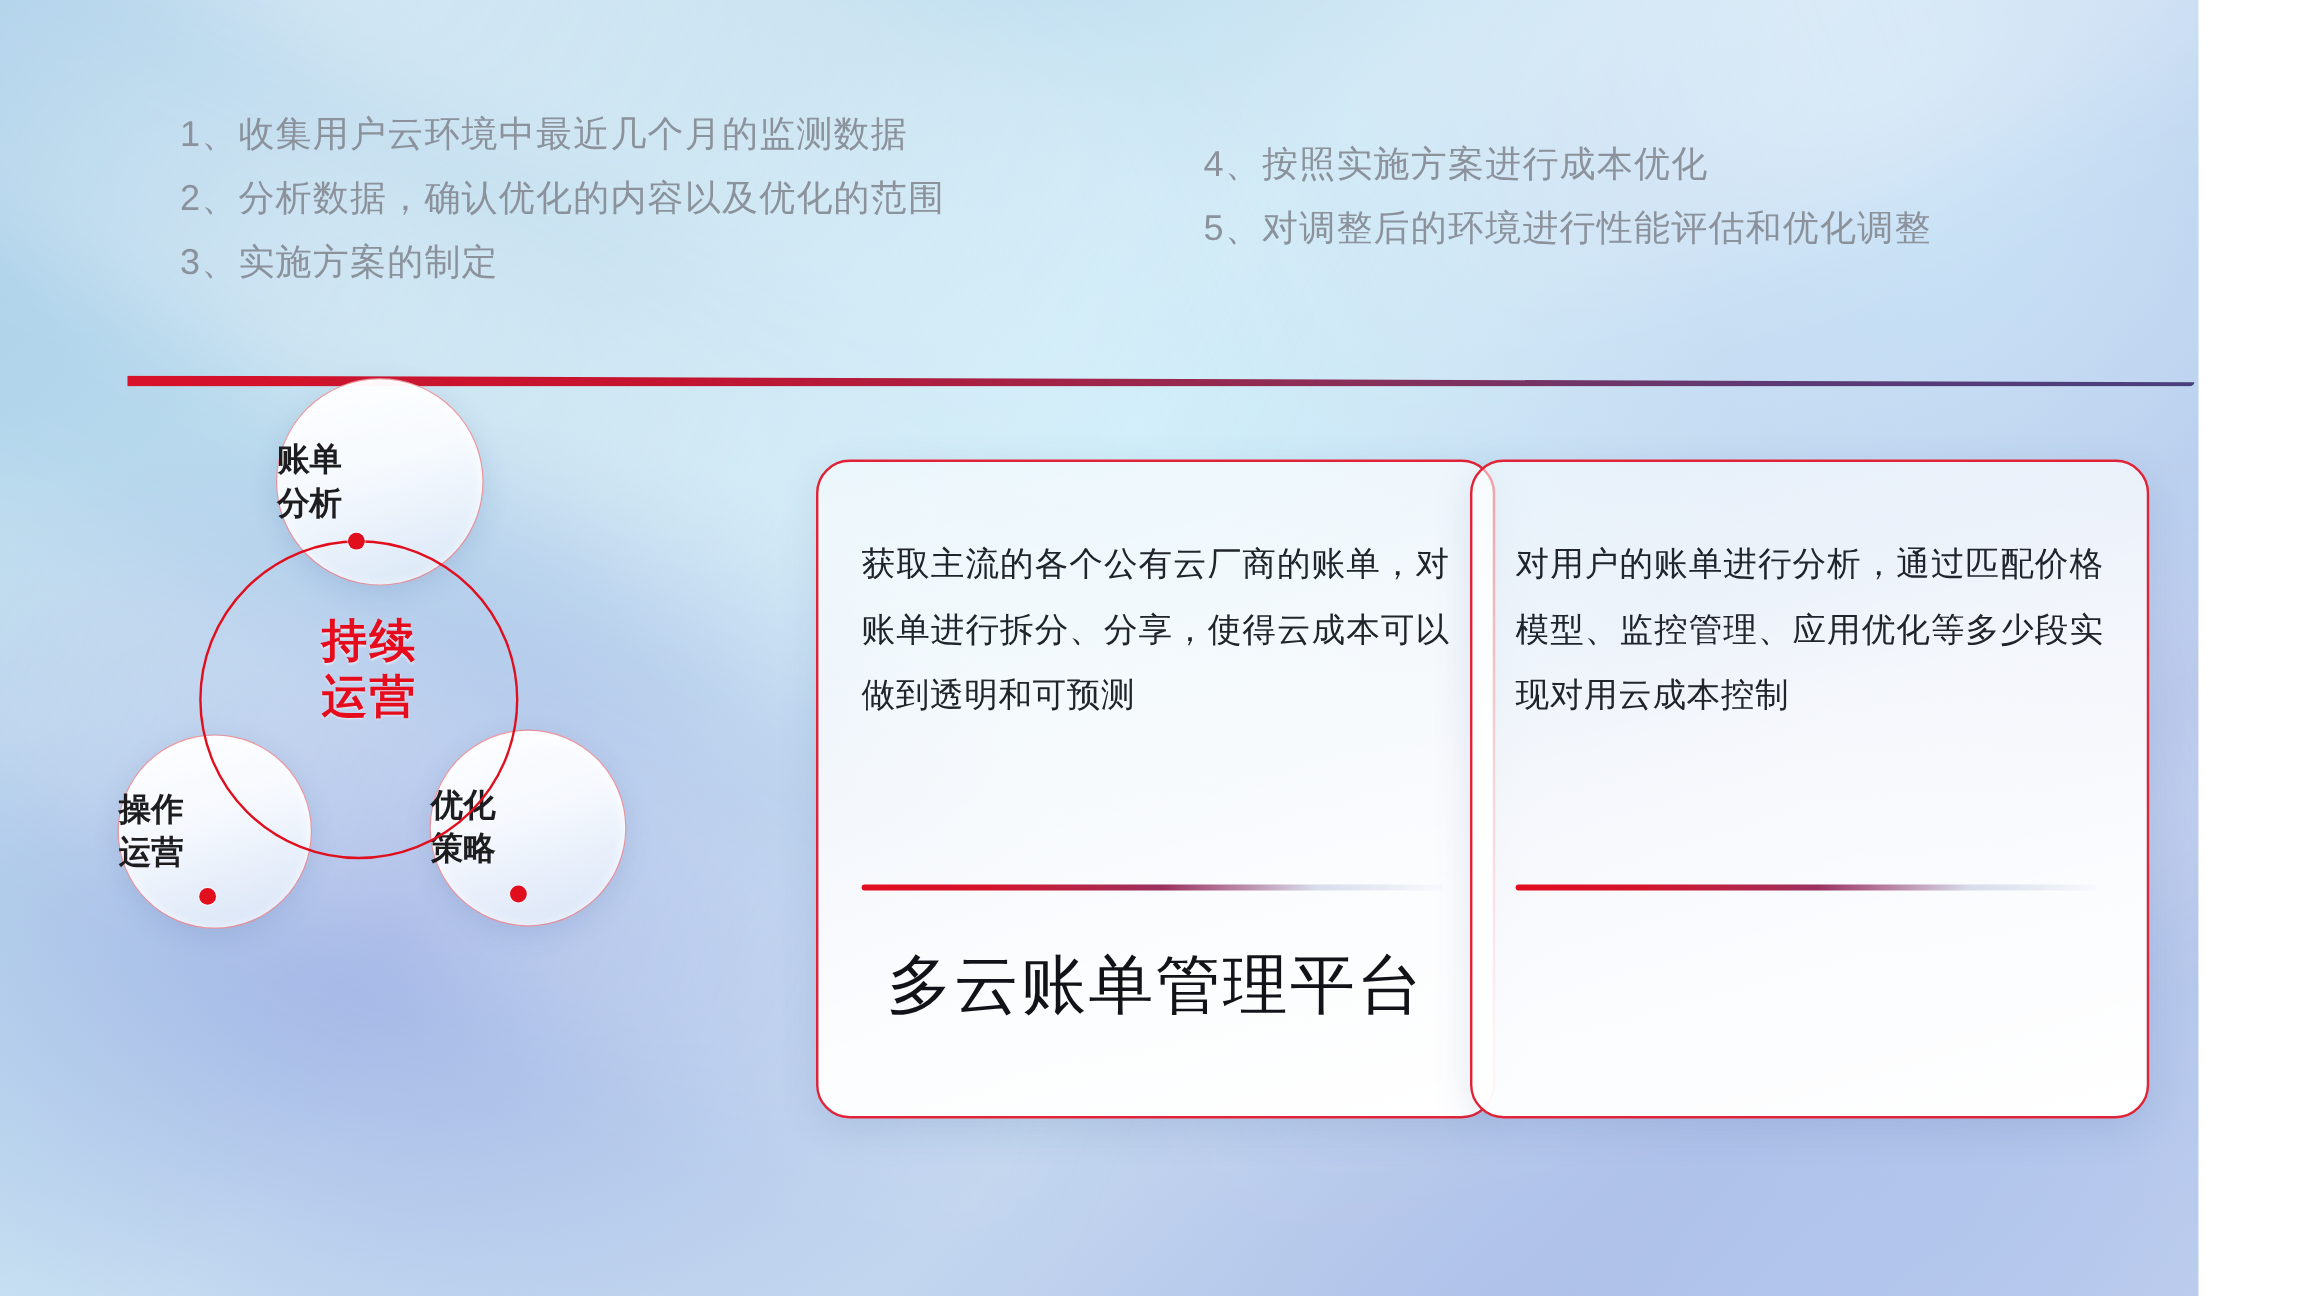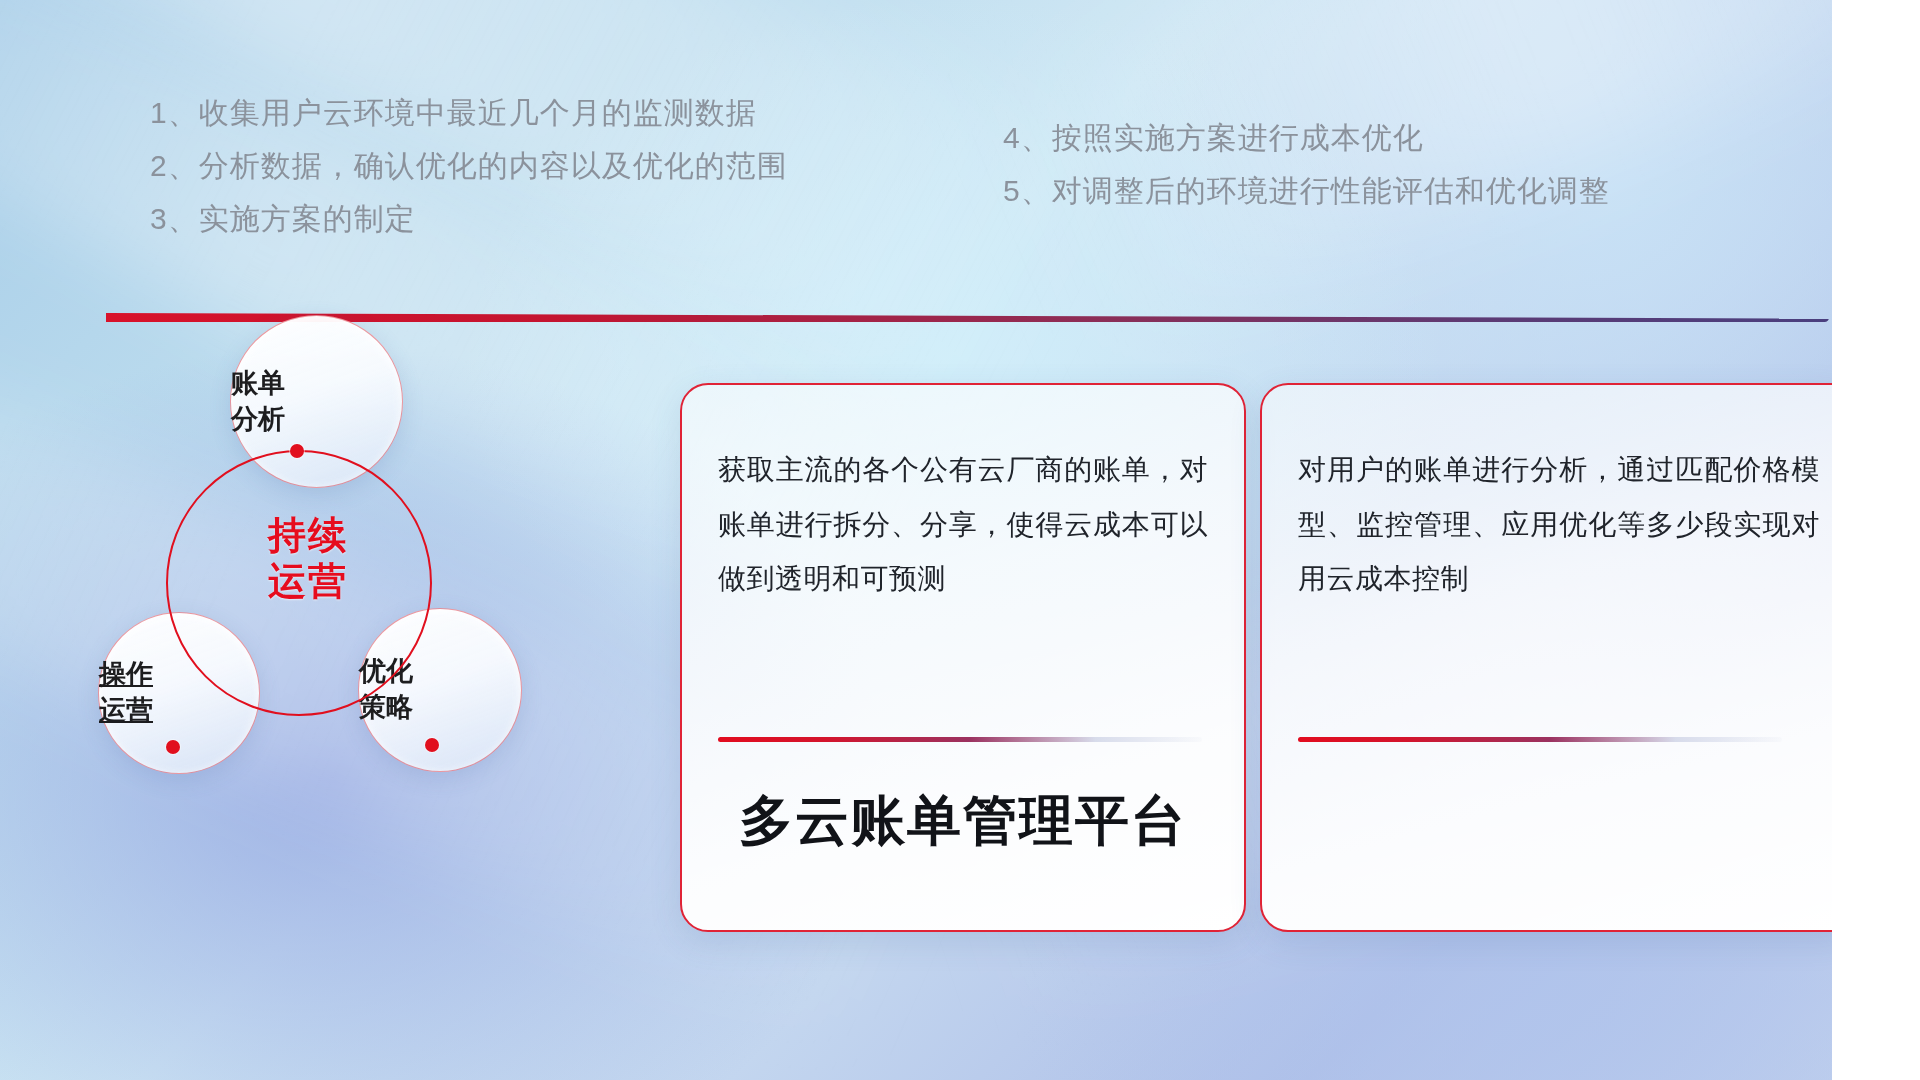--- a/index.html
+++ b/index.html
@@ -62,21 +62,21 @@
   #venn{position:absolute;left:90px;top:340px;width:470px;height:580px;}
   .bubble{
     position:absolute;border-radius:50%;
     background:linear-gradient(160deg,rgba(255,255,255,0.97) 0%,rgba(250,252,255,0.92) 45%,rgba(222,233,248,0.82) 100%);
     border:1.6px solid rgba(224,70,80,0.55);
     box-shadow:0 6px 22px rgba(70,100,160,0.16), inset 0 2px 10px rgba(255,255,255,0.9);
     display:flex;flex-direction:column;align-items:flex-start;justify-content:center;
     color:#1d1d1f;font-weight:bold;font-size:27px;line-height:1.32;text-align:center;
   }
   #bubble-top{left:140px;top:-25px;width:171px;height:171px;}
-  #bubble-left{left:8px;top:272px;width:160px;height:160px;text-decoration:underline;}
+  #bubble-left{left:8px;top:272px;width:160px;height:160px;}
   #bubble-right{left:268px;top:268px;width:162px;height:162px;}
   #ring{
     position:absolute;left:76px;top:110px;width:262px;height:262px;border-radius:50%;
     border:2.4px solid #e10f1e;background:transparent;
   }
   .node{
     position:absolute;width:14px;height:14px;border-radius:50%;
     background:#e10f1e;box-shadow:0 0 0 1px rgba(255,255,255,0.45);
   }
   #node-top{left:200px;top:104px;}
@@ -90,32 +90,32 @@
 
   
   .card{
     position:absolute;top:383px;width:562px;height:545px;
     border:2px solid #e02336;border-radius:28px;
     background:linear-gradient(165deg,rgba(255,255,255,0.55) 0%,rgba(255,255,255,0.80) 38%,rgba(255,255,255,0.95) 72%,#ffffff 100%);
     box-shadow:0 10px 32px rgba(60,90,150,0.14);
     overflow:hidden;
   }
   #card-1{left:680px;}
-  #card-2{left:1260px;padding-left:32px;}
+  #card-2{left:1225px;}
   .card-body{
     position:absolute;left:36px;right:36px;top:58px;
     color:#20242b;font-size:28px;line-height:1.95;letter-spacing:0.5px;text-align:justify;
   }
   .card-rule{
     position:absolute;left:36px;top:352px;width:484px;height:5px;border-radius:3px;
     background:linear-gradient(90deg,#e20c1f 0%,#d4142c 22%,#9b3260 52%,rgba(150,160,200,0.35) 78%,rgba(180,190,215,0.05) 100%);
   }
   .card-title{
     position:absolute;left:36px;right:36px;top:400px;
-    color:#111318;font-size:54px;font-weight:bold;letter-spacing:2px;text-align:center;
+    color:#111318;font-size:54px;font-weight:normal;letter-spacing:2px;text-align:center;
   }
 </style>
 </head>
 <body>
 
 <div id="stage">
 
   <div class="streak s1"></div>
   <div class="streak s2"></div>
   <div class="streak s3"></div>

